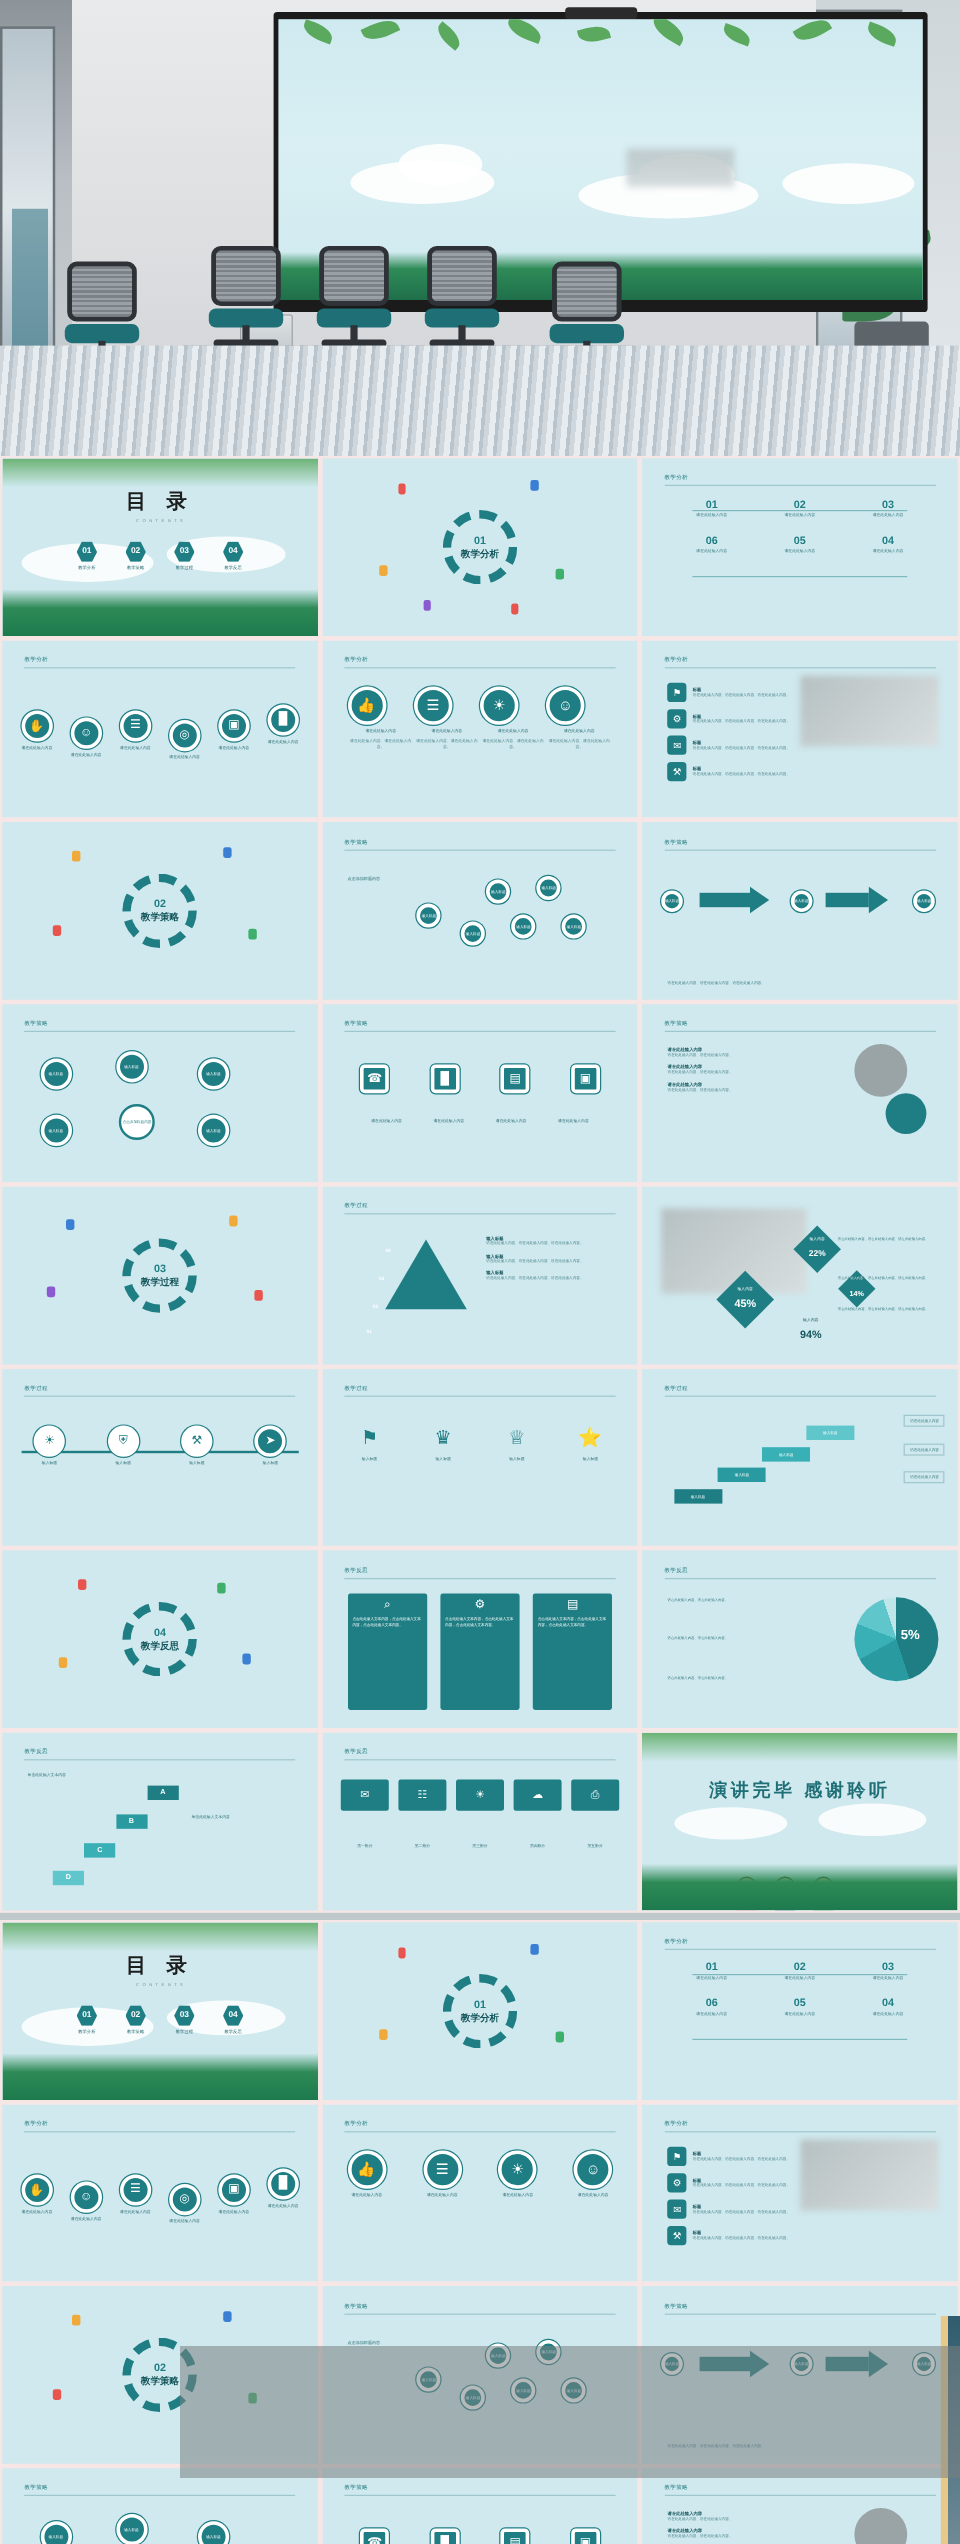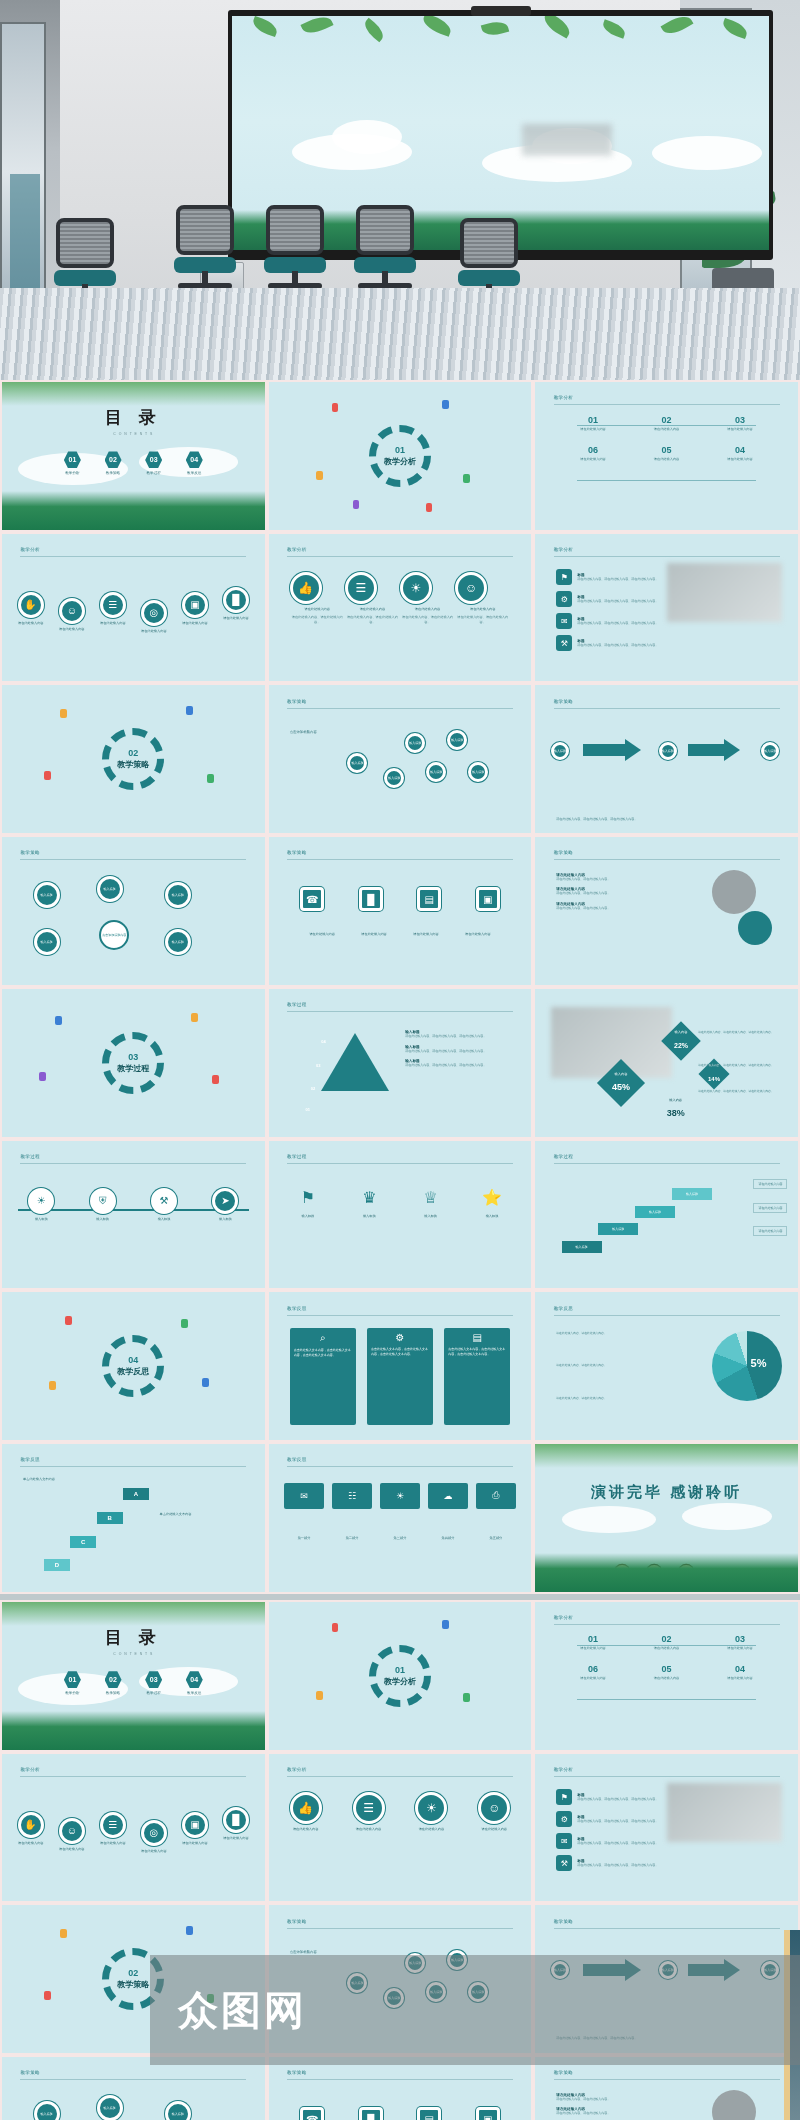--- a/index.html
+++ b/index.html
@@ -682,21 +682,21 @@
                   <div class="diatxt"><span class="dialbl">输入内容</span><span class="dianum">45%</span></div>
                 </div>
         <div class="dia" style="left:50%;top:26%;width:28px;height:28px;">
                   <div class="diatxt"><span class="dialbl">输入内容</span><span class="dianum" style="font-size:7px;">22%</span></div>
                 </div>
         <div class="dia" style="left:64%;top:50%;width:22px;height:22px;">
                   <div class="diatxt"><span class="dialbl" style="font-size:2.6px;">输入内容</span><span class="dianum" style="font-size:6px;">14%</span></div>
                 </div>
         <div style="position:absolute;left:50%;top:74%;text-align:center;color:#14565c;">
           <span class="dialbl">输入内容</span>
-          <span class="dianum">38%</span>
+          <span class="dianum">94%</span>
         </div>
         <div style="position:absolute;right:4%;top:28%;width:34%;font-size:2.8px;color:#3c7d83;line-height:1.6;">请在此处输入内容、请在此处输入内容、请在此处输入内容。</div>
         <div style="position:absolute;right:4%;top:50%;width:34%;font-size:2.8px;color:#3c7d83;line-height:1.6;">请在此处输入内容、请在此处输入内容、请在此处输入内容。</div>
         <div style="position:absolute;right:4%;top:68%;width:34%;font-size:2.8px;color:#3c7d83;line-height:1.6;">请在此处输入内容、请在此处输入内容、请在此处输入内容。</div>
       </div>
             </div>
           </div>
         </div>
     </div>
 
@@ -1251,16 +1251,15 @@
           </div>
         </div>
     </div>
 
   </div>
 
   <div class="edgeR"></div>
   <div class="edgeR2"></div>
 
   <div class="wm">
-    <div class="wm-logo">众图网</div>
   </div>
 
 </div>
 
 </body></html>

